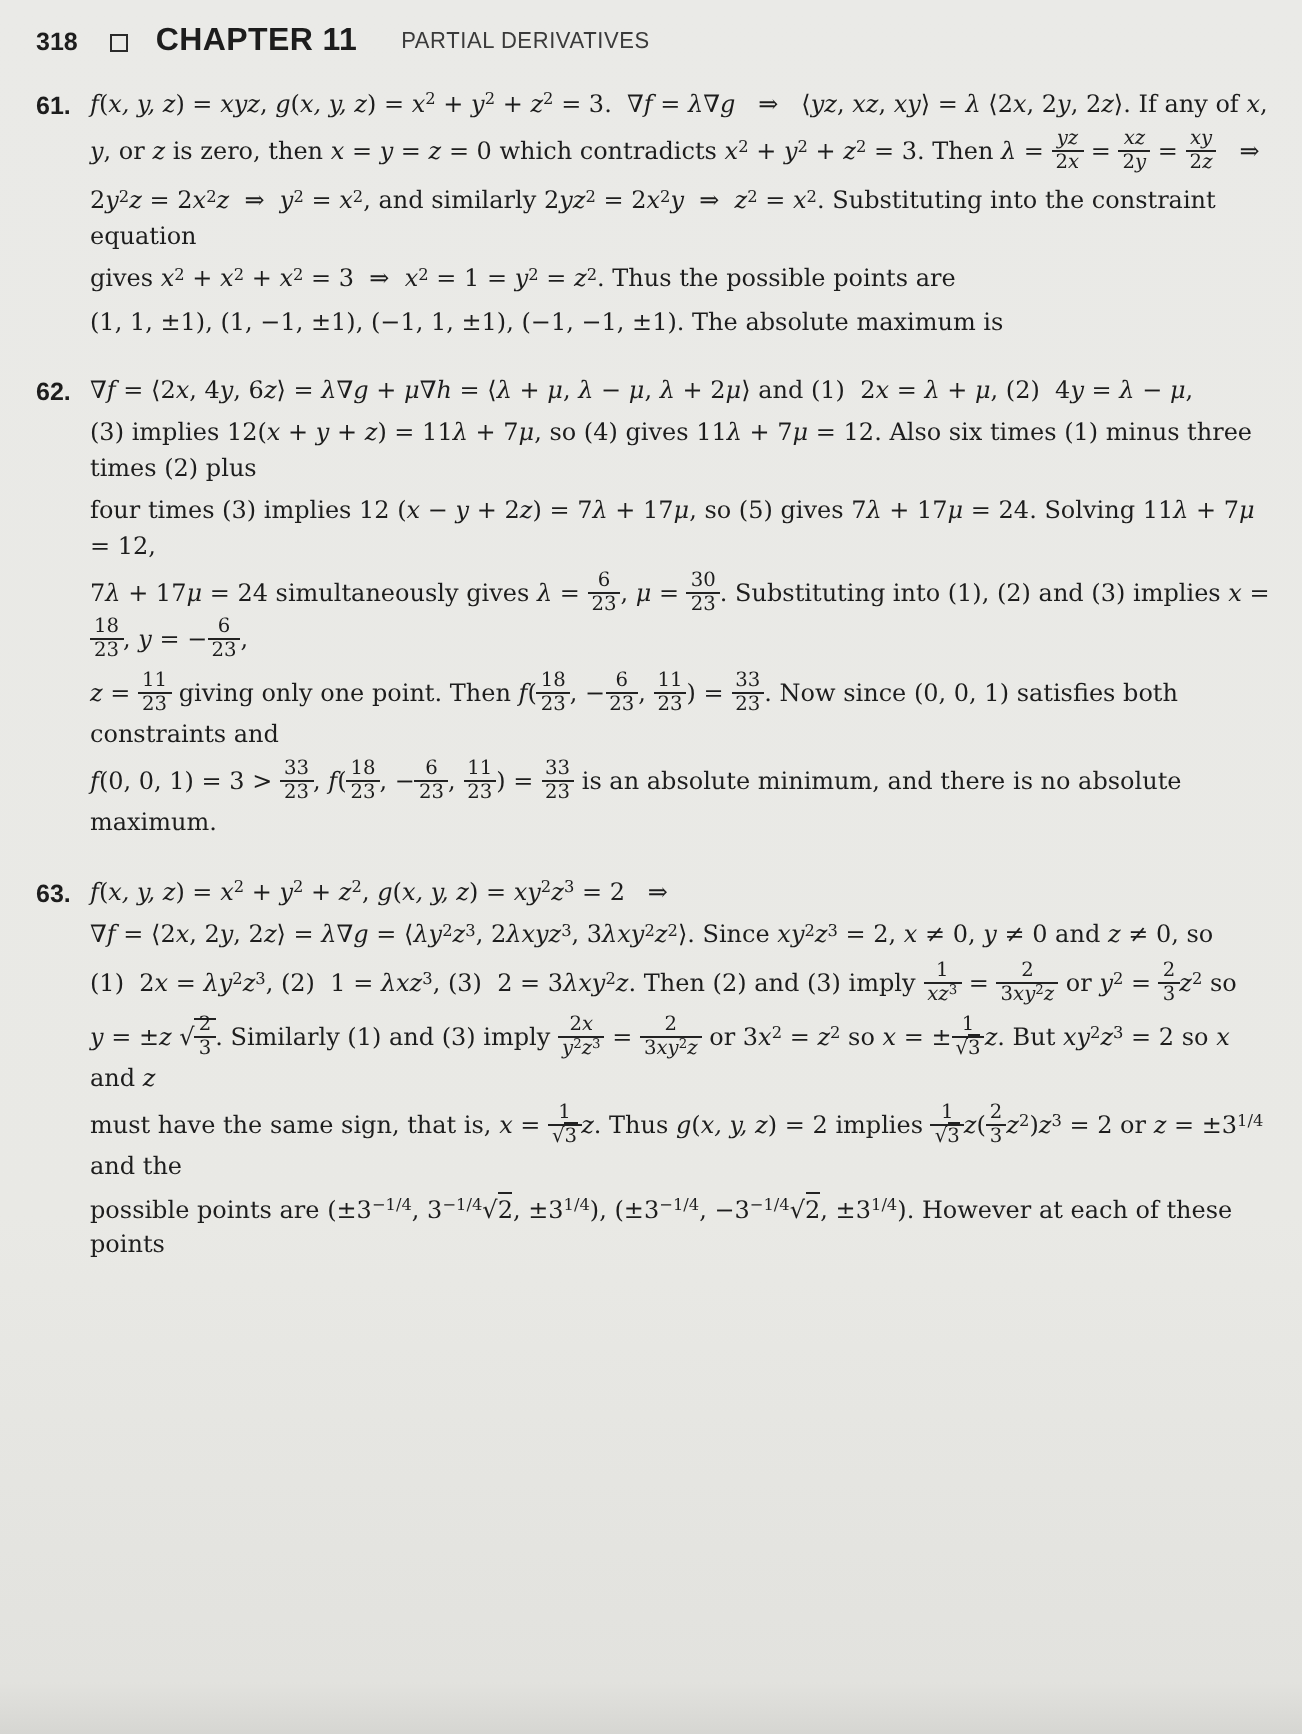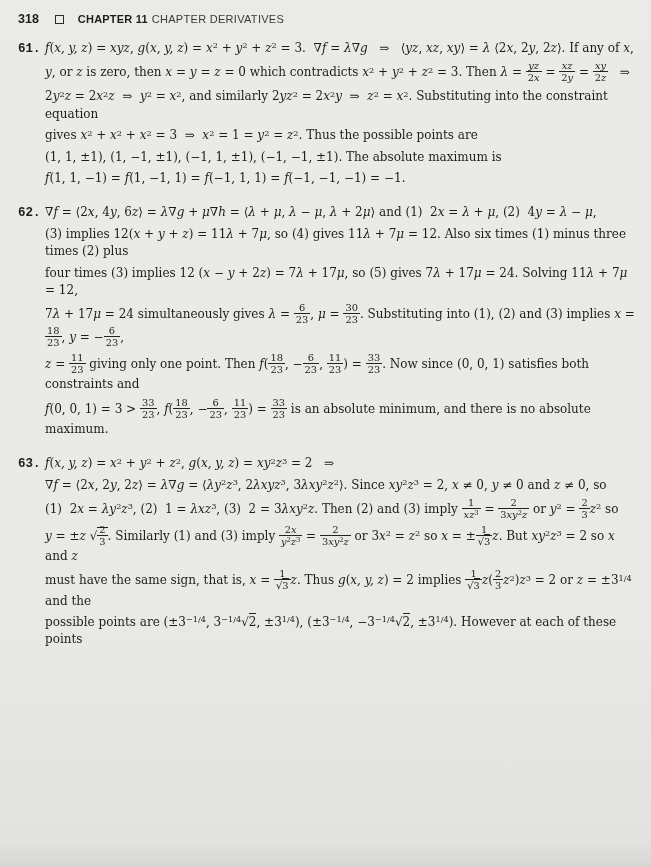--- a/index.html
+++ b/index.html
@@ -6,54 +6,53 @@
   body{
     width:651px;height:867px;overflow:hidden;
     background:linear-gradient(180deg,#eaeae7 0%,#e9e9e5 70%,#e2e2de 97%,#d6d6d2 100%);
     font-family:"DejaVu Serif", serif;
     color:#1d1d1d;
   }
   .page{box-sizing:border-box;width:651px;height:867px;padding:12px 14px 6px 18px;}
   header{display:flex;align-items:center;font-family:"Liberation Sans",sans-serif;margin-bottom:14px;}
   .pg{font-weight:bold;font-size:12.5px;}
   .sq-icon{display:inline-block;width:7px;height:7px;border:1.3px solid #2a2a2a;margin:0 14px 0 16px;}
-  .ch{font-weight:bold;font-size:11px;letter-spacing:.2px;margin-right:4px;}
+  .ch{font-weight:bold;font-size:16px;letter-spacing:.2px;margin-right:22px;}
   .ct{font-size:11px;color:#3a3a3a;letter-spacing:.3px;transform:scaleY(1.05);}
   .problem{display:flex;margin-bottom:13px;}
-  .pnum{width:27px;flex:0 0 27px;font-family:Liberation Mono, monospace;font-weight:bold;font-size:12.5px;padding-top:2px;}
+  .pnum{width:27px;flex:0 0 27px;font-family:Liberation Sans, sans-serif;font-weight:bold;font-size:12.5px;padding-top:2px;}
   .plines{flex:1;}
   .line{margin:0 0 4px 0;font-size:12px;line-height:1.45;}
   i{font-style:italic;}
   sup{font-size:.68em;position:relative;top:-.45em;vertical-align:baseline;line-height:0;}
   .fr{display:inline-block;vertical-align:middle;text-align:center;font-size:.82em;line-height:1.12;position:relative;top:-1px;}
   .fr>span{display:block;padding:0 2px;}
   .fr>span+span{border-top:1px solid #222;}
   .ov{border-top:1px solid #222;padding-top:1px;}
 </style>
 </head>
 <body>
 
 <div class="page">
   <header>
     <span class="pg">318</span>
     <span class="sq-icon"></span>
     <span class="ch">CHAPTER 11</span>
-    <span class="ct">CHAPTER DERIVATIVES</span>
+    <span class="ct">PARTIAL DERIVATIVES</span>
   </header>
 
   <main>
     <div class="problem">
       <div class="pnum">61.</div>
       <div class="plines">
           <p class="line"><i>f</i>(<i>x, y, z</i>) = <i>xyz</i>, <i>g</i>(<i>x, y, z</i>) = <i>x</i><sup>2</sup> + <i>y</i><sup>2</sup> + <i>z</i><sup>2</sup> = 3. &nbsp;∇<i>f</i> = <i>λ</i>∇<i>g</i> &nbsp;&nbsp;⇒&nbsp;&nbsp; ⟨<i>yz</i>, <i>xz</i>, <i>xy</i>⟩ = <i>λ</i> ⟨2<i>x</i>, 2<i>y</i>, 2<i>z</i>⟩. If any of <i>x</i>,</p>
           <p class="line"><i>y</i>, or <i>z</i> is zero, then <i>x</i> = <i>y</i> = <i>z</i> = 0 which contradicts <i>x</i><sup>2</sup> + <i>y</i><sup>2</sup> + <i>z</i><sup>2</sup> = 3. Then <i>λ</i> = <span class="fr"><span><i>yz</i></span><span>2<i>x</i></span></span> = <span class="fr"><span><i>xz</i></span><span>2<i>y</i></span></span> = <span class="fr"><span><i>xy</i></span><span>2<i>z</i></span></span> &nbsp;&nbsp;⇒</p>
           <p class="line">2<i>y</i><sup>2</sup><i>z</i> = 2<i>x</i><sup>2</sup><i>z</i> &nbsp;⇒&nbsp; <i>y</i><sup>2</sup> = <i>x</i><sup>2</sup>, and similarly 2<i>yz</i><sup>2</sup> = 2<i>x</i><sup>2</sup><i>y</i> &nbsp;⇒&nbsp; <i>z</i><sup>2</sup> = <i>x</i><sup>2</sup>. Substituting into the constraint equation</p>
           <p class="line">gives <i>x</i><sup>2</sup> + <i>x</i><sup>2</sup> + <i>x</i><sup>2</sup> = 3 &nbsp;⇒&nbsp; <i>x</i><sup>2</sup> = 1 = <i>y</i><sup>2</sup> = <i>z</i><sup>2</sup>. Thus the possible points are</p>
           <p class="line">(1, 1, ±1), (1, −1, ±1), (−1, 1, ±1), (−1, −1, ±1). The absolute maximum is</p>
-          <p class="line"><i>f</i>(1, 1, −1) = <i>f</i>(1, −1, 1) = <i>f</i>(−1, 1, 1) = <i>f</i>(−1, −1, −1) = −1.</p>
         </div>
     </div>
     <div class="problem">
       <div class="pnum">62.</div>
       <div class="plines">
           <p class="line">∇<i>f</i> = ⟨2<i>x</i>, 4<i>y</i>, 6<i>z</i>⟩ = <i>λ</i>∇<i>g</i> + <i>μ</i>∇<i>h</i> = ⟨<i>λ</i> + <i>μ</i>, <i>λ</i> − <i>μ</i>, <i>λ</i> + 2<i>μ</i>⟩ and (1) &nbsp;2<i>x</i> = <i>λ</i> + <i>μ</i>, (2) &nbsp;4<i>y</i> = <i>λ</i> − <i>μ</i>,</p>
           <p class="line">(3) implies 12(<i>x</i> + <i>y</i> + <i>z</i>) = 11<i>λ</i> + 7<i>μ</i>, so (4) gives 11<i>λ</i> + 7<i>μ</i> = 12. Also six times (1) minus three times (2) plus</p>
           <p class="line">four times (3) implies 12 (<i>x</i> − <i>y</i> + 2<i>z</i>) = 7<i>λ</i> + 17<i>μ</i>, so (5) gives 7<i>λ</i> + 17<i>μ</i> = 24. Solving 11<i>λ</i> + 7<i>μ</i> = 12,</p>
           <p class="line">7<i>λ</i> + 17<i>μ</i> = 24 simultaneously gives <i>λ</i> = <span class="fr"><span>6</span><span>23</span></span>, <i>μ</i> = <span class="fr"><span>30</span><span>23</span></span>. Substituting into (1), (2) and (3) implies <i>x</i> = <span class="fr"><span>18</span><span>23</span></span>, <i>y</i> = −<span class="fr"><span>6</span><span>23</span></span>,</p>
           <p class="line"><i>z</i> = <span class="fr"><span>11</span><span>23</span></span> giving only one point. Then <i>f</i>(<span class="fr"><span>18</span><span>23</span></span>, −<span class="fr"><span>6</span><span>23</span></span>, <span class="fr"><span>11</span><span>23</span></span>) = <span class="fr"><span>33</span><span>23</span></span>. Now since (0, 0, 1) satisfies both constraints and</p>

